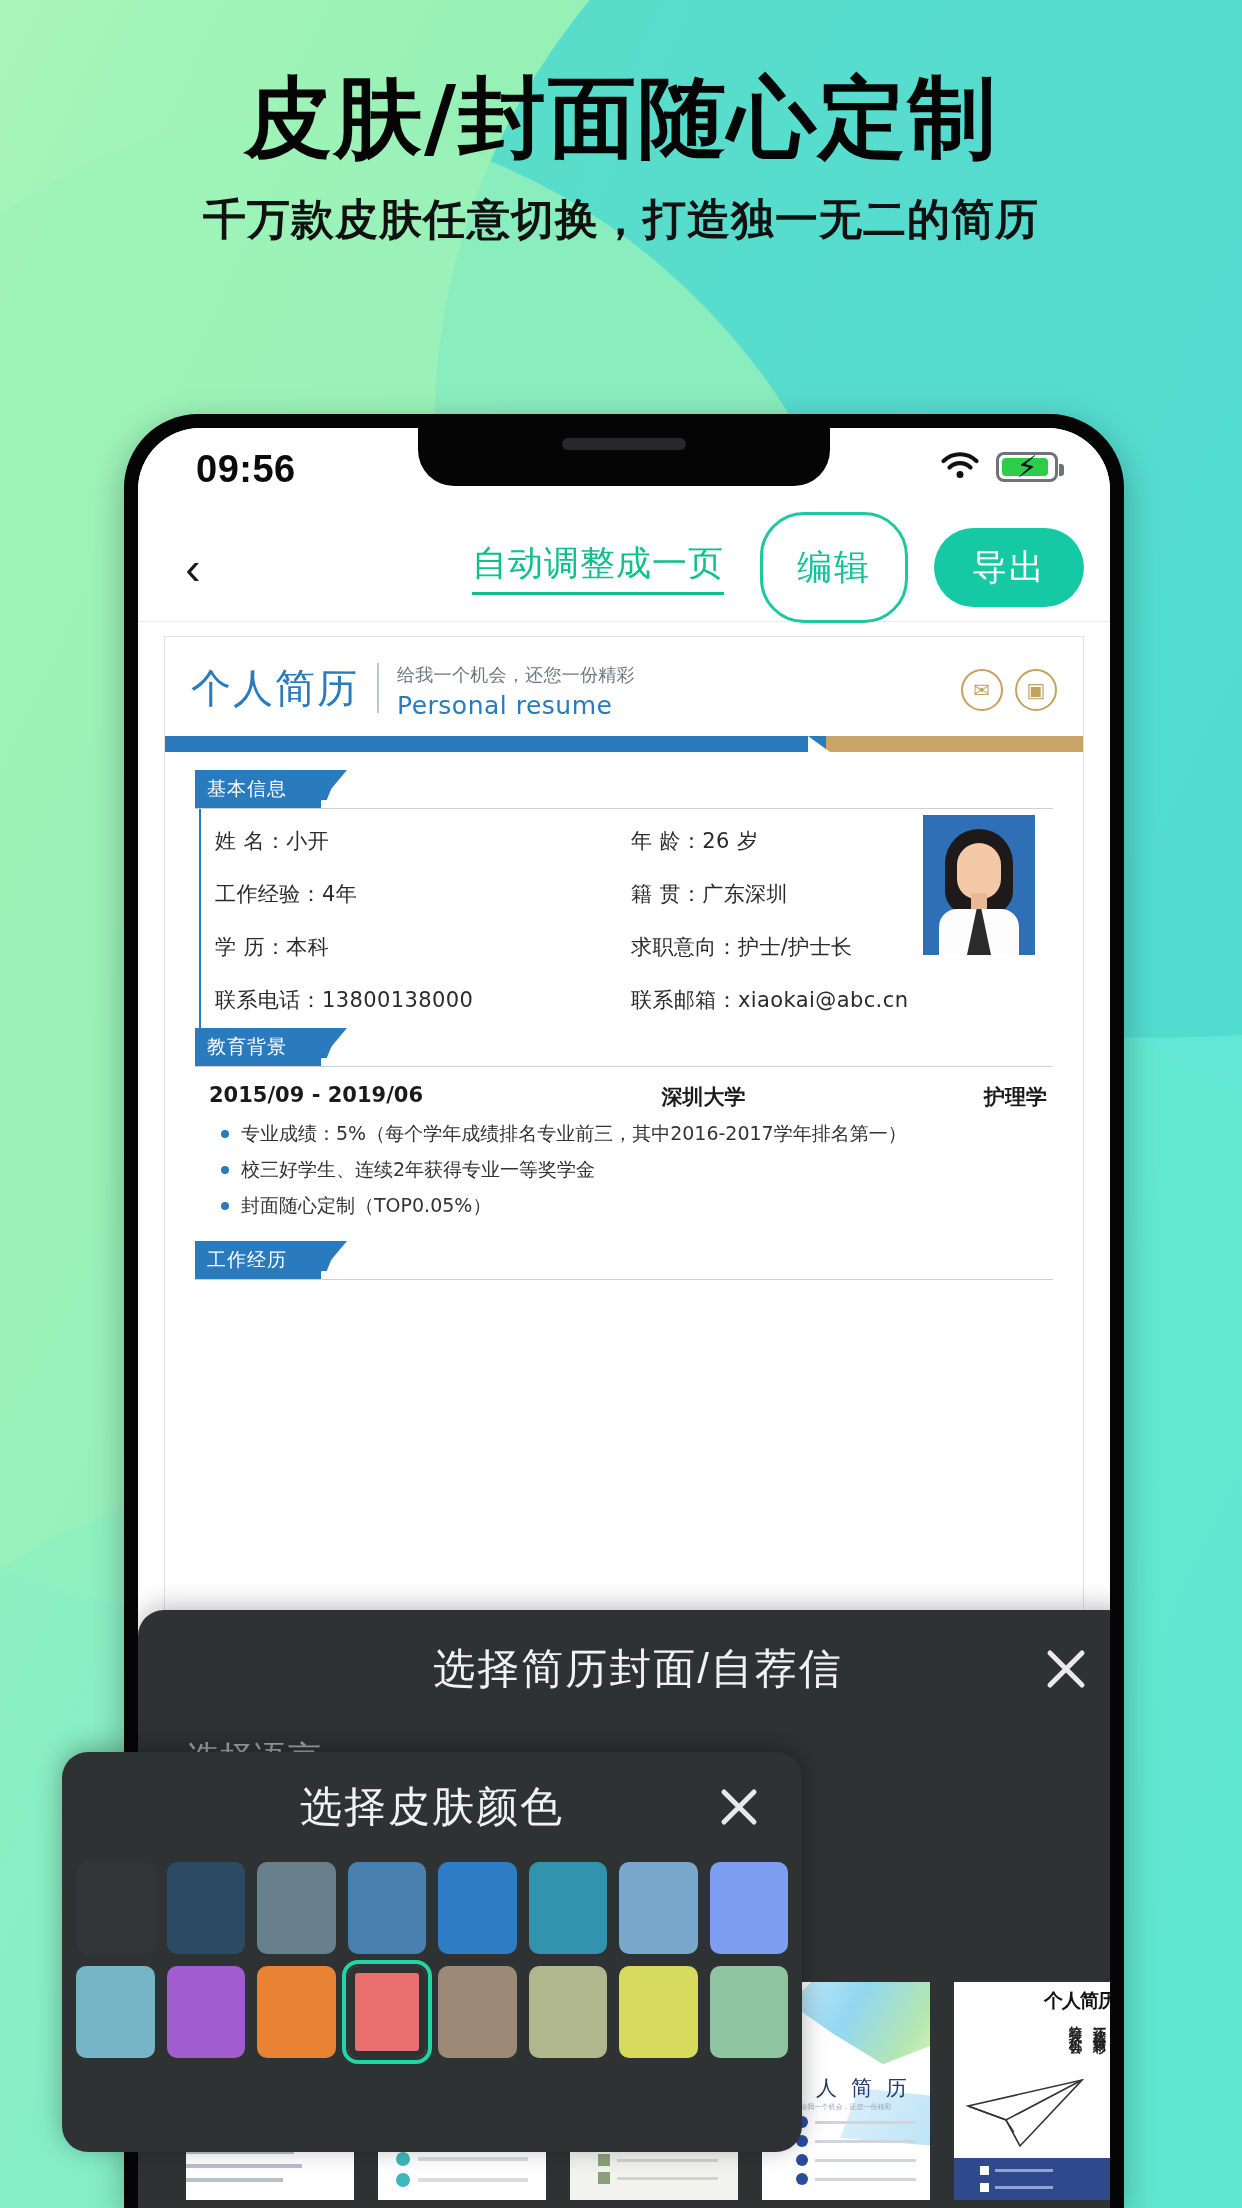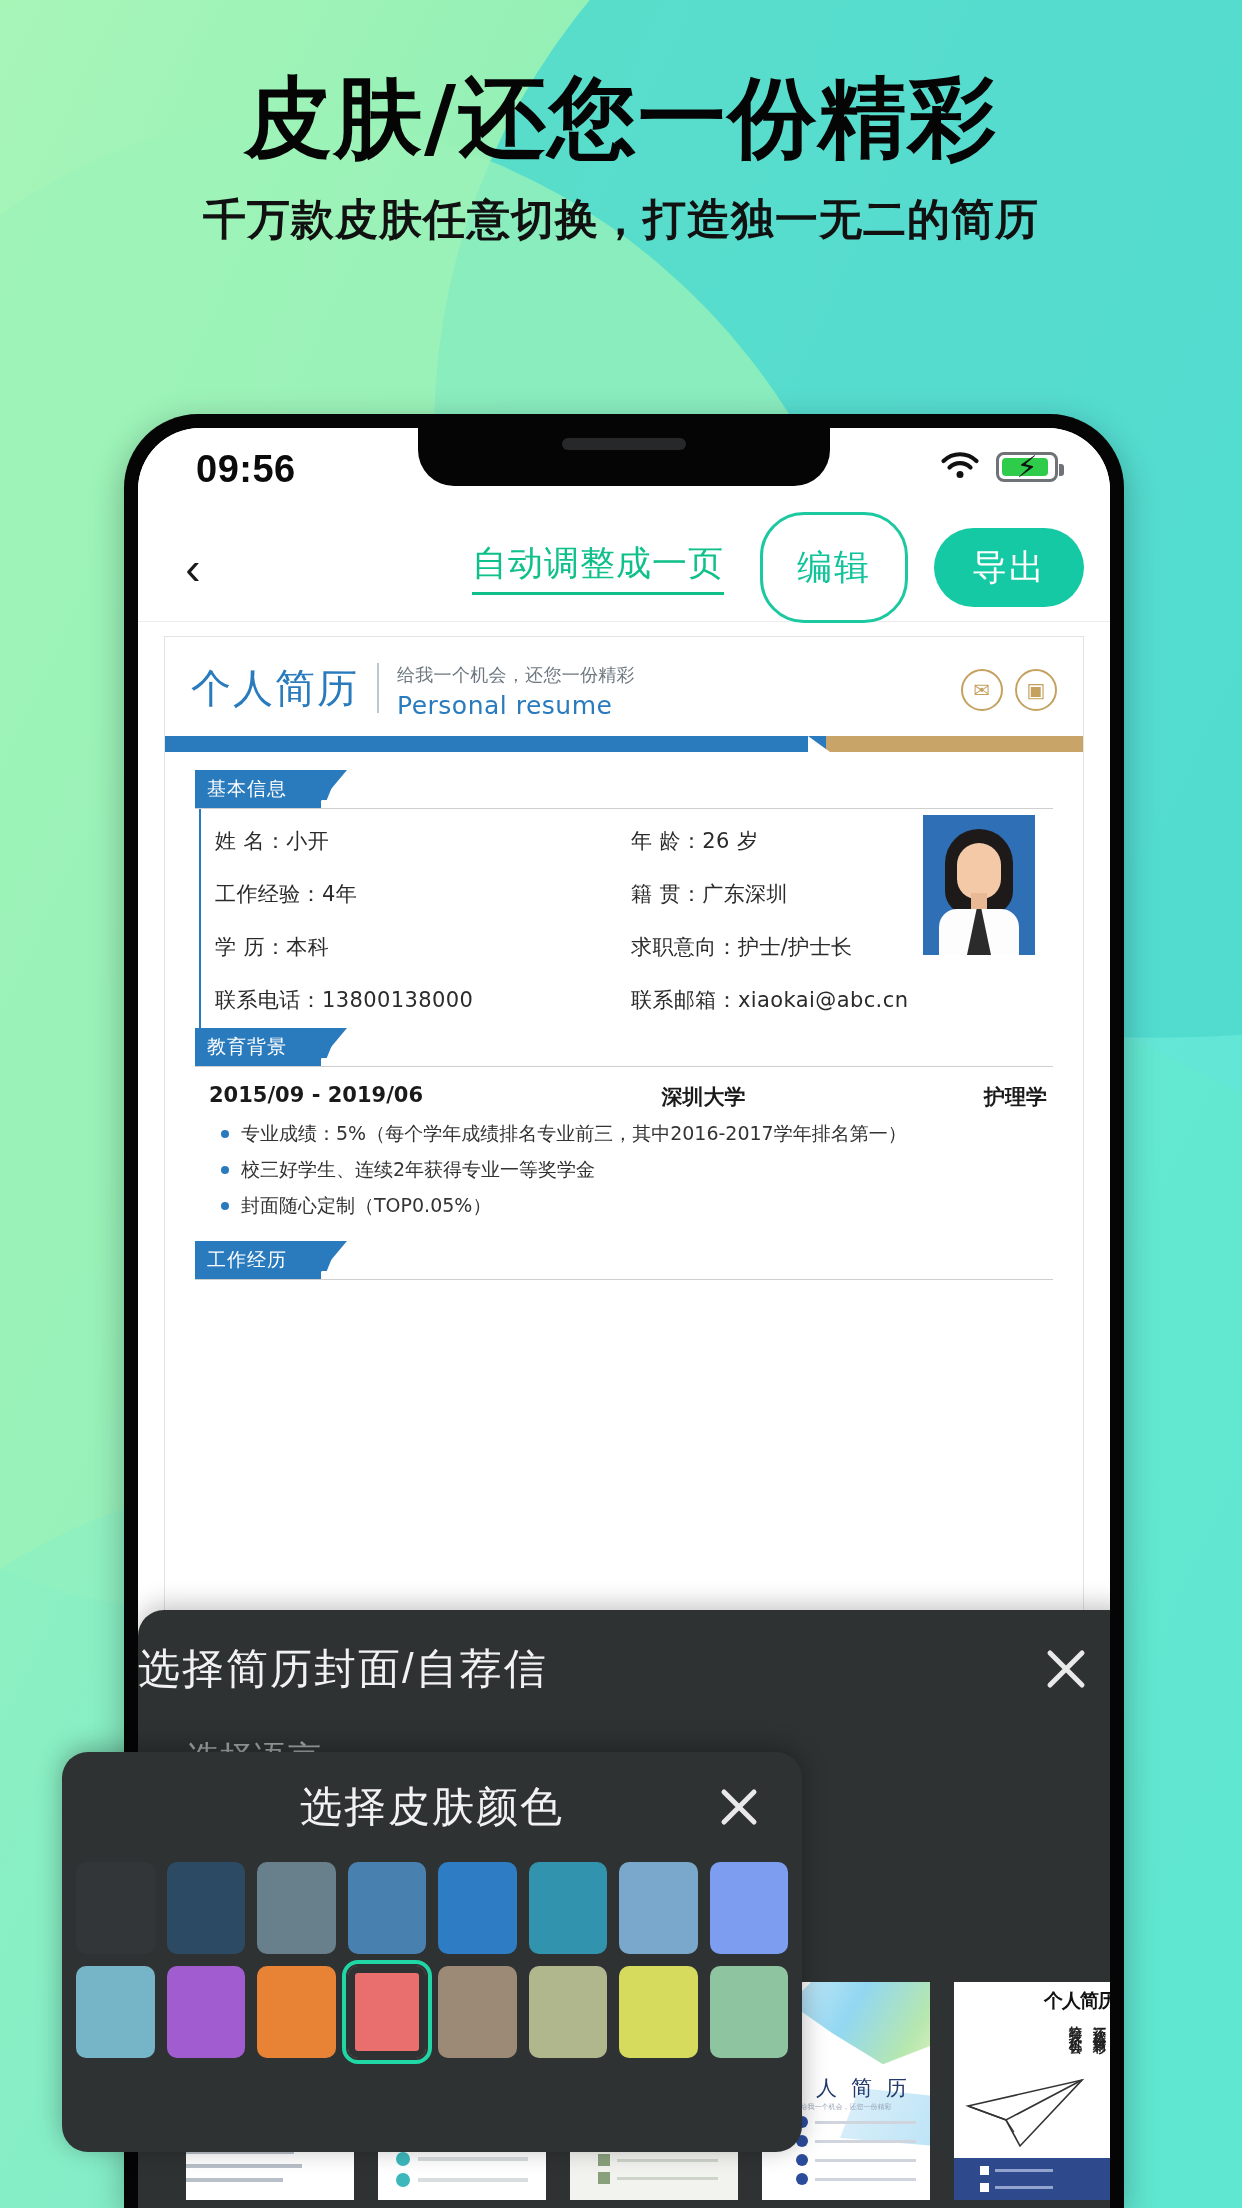--- a/index.html
+++ b/index.html
@@ -260,21 +260,21 @@
     position: absolute;
     left: 0; top: 1182px; width: 1000px; height: 612px;
     background: #2e3233;
     border-radius: 26px 26px 0 0;
     z-index: 8;
     box-shadow: 0 -6px 24px rgba(0,0,0,.22);
     overflow: hidden;
   }
   .sheet-head {
     position: relative; height: 118px;
-    display: flex; align-items: center; justify-content: flex-start;
+    display: flex; align-items: center; justify-content: center;
   }
   .sheet-title { font-size: 42px; color: #f2f2f2; letter-spacing: 2px; }
   .sheet-close {
     position: absolute; right: 44px; top: 50%; transform: translateY(-50%);
     width: 56px; height: 56px; color: #e9e9e9;
   }
   .sheet-close svg { display:block; }
   .sheet-label {
     padding: 8px 48px 0 48px;
     font-size: 33px; color: #9fa3a4; letter-spacing: 1px;
@@ -385,21 +385,21 @@
 </head>
 <body>
 
 <div class="bg-base"></div>
 <div class="bg-blob-a"></div>
 <div class="bg-blob-b"></div>
 <div class="bg-blob-c"></div>
 <div class="bg-blob-d"></div>
 
 <div class="headline-wrap">
-  <div class="headline">皮肤/还您一份精彩</div>
+  <div class="headline">皮肤/封面随心定制</div>
   <div class="subhead">千万款皮肤任意切换，打造独一无二的简历</div>
 </div>
 
 <div class="phone">
   <div class="phone-body">
     <div class="phone-screen">
 
       <div class="statusbar">
         <div class="notch">
           <div class="notch-speaker"></div>

